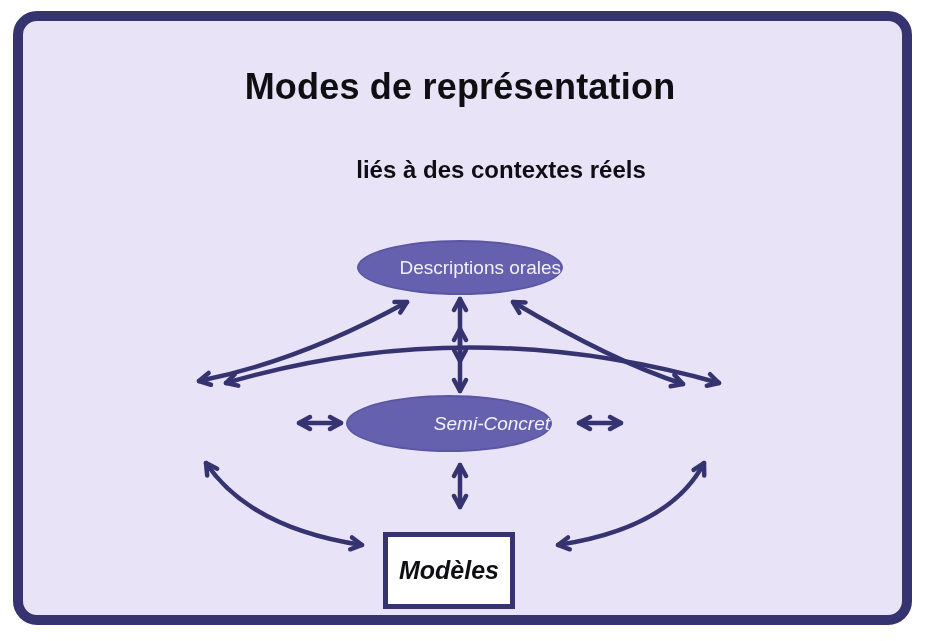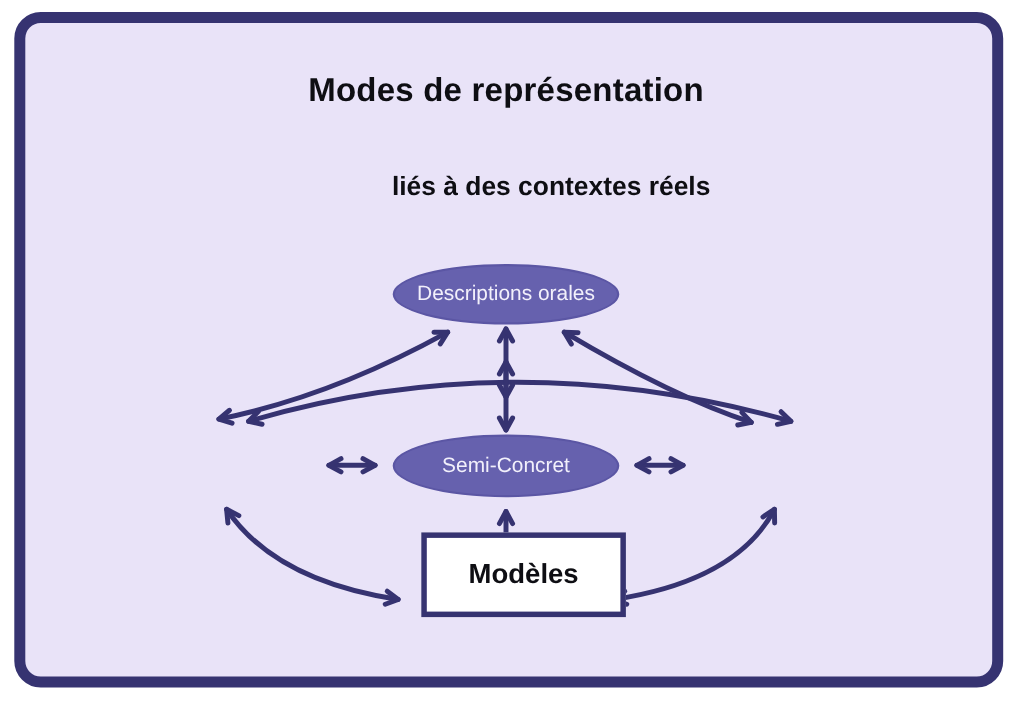--- a/index.html
+++ b/index.html
@@ -12,38 +12,38 @@
     --box-bg:#ffffff;
     --text:#0e0e13;
   }
   *{box-sizing:border-box;margin:0;padding:0}
   html,body{width:932px;height:641px;background:#ffffff;overflow:hidden;
     font-family:"Liberation Sans",sans-serif;}
   .stage{position:relative;width:932px;height:641px;background:#ffffff;}
   .card{position:absolute;left:13px;top:11px;width:899px;height:614px;
     background:var(--card-bg);border:10px solid var(--frame);border-radius:24px;}
   .title{position:absolute;left:0;top:66px;width:920px;text-align:center;
-    font-size:30px;font-weight:bold;color:var(--text);letter-spacing:.2px;}
+    font-size:36px;font-weight:bold;color:var(--text);letter-spacing:.2px;}
   .subtitle{position:absolute;left:0;top:156px;width:920px;text-align:center;
     font-size:24px;font-weight:bold;color:var(--text);margin-left:41px;}
   svg.edges{position:absolute;left:0;top:0;width:932px;height:641px;pointer-events:none;}
   svg.edges path.edge{fill:none;stroke:var(--arrow);stroke-width:4.5;stroke-linecap:round;}
   #arrowhead path{fill:none;stroke:var(--arrow);stroke-width:4.5;
     stroke-linecap:round;stroke-linejoin:round;}
   .node{position:absolute;display:flex;align-items:center;justify-content:center;}
   .ellipse{background:var(--node-fill);border:2px solid var(--node-stroke);
-    border-radius:50%;color:var(--node-text);font-size:19px;}
+    border-radius:50%;color:var(--node-text);font-size:19px;justify-content:flex-end;}
   .rect-node{background:var(--box-bg);border:5px solid var(--frame);
     color:var(--text);font-size:25px;font-weight:bold;}
   .node span{white-space:nowrap;}
   #node-descriptions{left:357px;top:240px;width:206px;height:55px;}
   #node-concret{left:80px;top:395px;width:207px;height:57px;}
-  #node-semiconcret{left:357px;top:395px;width:206px;height:57px;}
+  #node-semiconcret{left:346px;top:395px;width:206px;height:57px;font-style:italic;}
   #node-symbolique{left:643px;top:395px;width:204px;height:57px;}
-  #node-modeles{left:383px;top:484px;width:186px;height:77px;}
+  #node-modeles{left:383px;top:532px;width:132px;height:77px;font-style:italic;}
 </style>
 </head>
 <body>
 
 <div class="stage">
   <div class="card"></div>
 
   <div class="title">Modes de représentation</div>
   <div class="subtitle">liés à des contextes réels</div>
 

